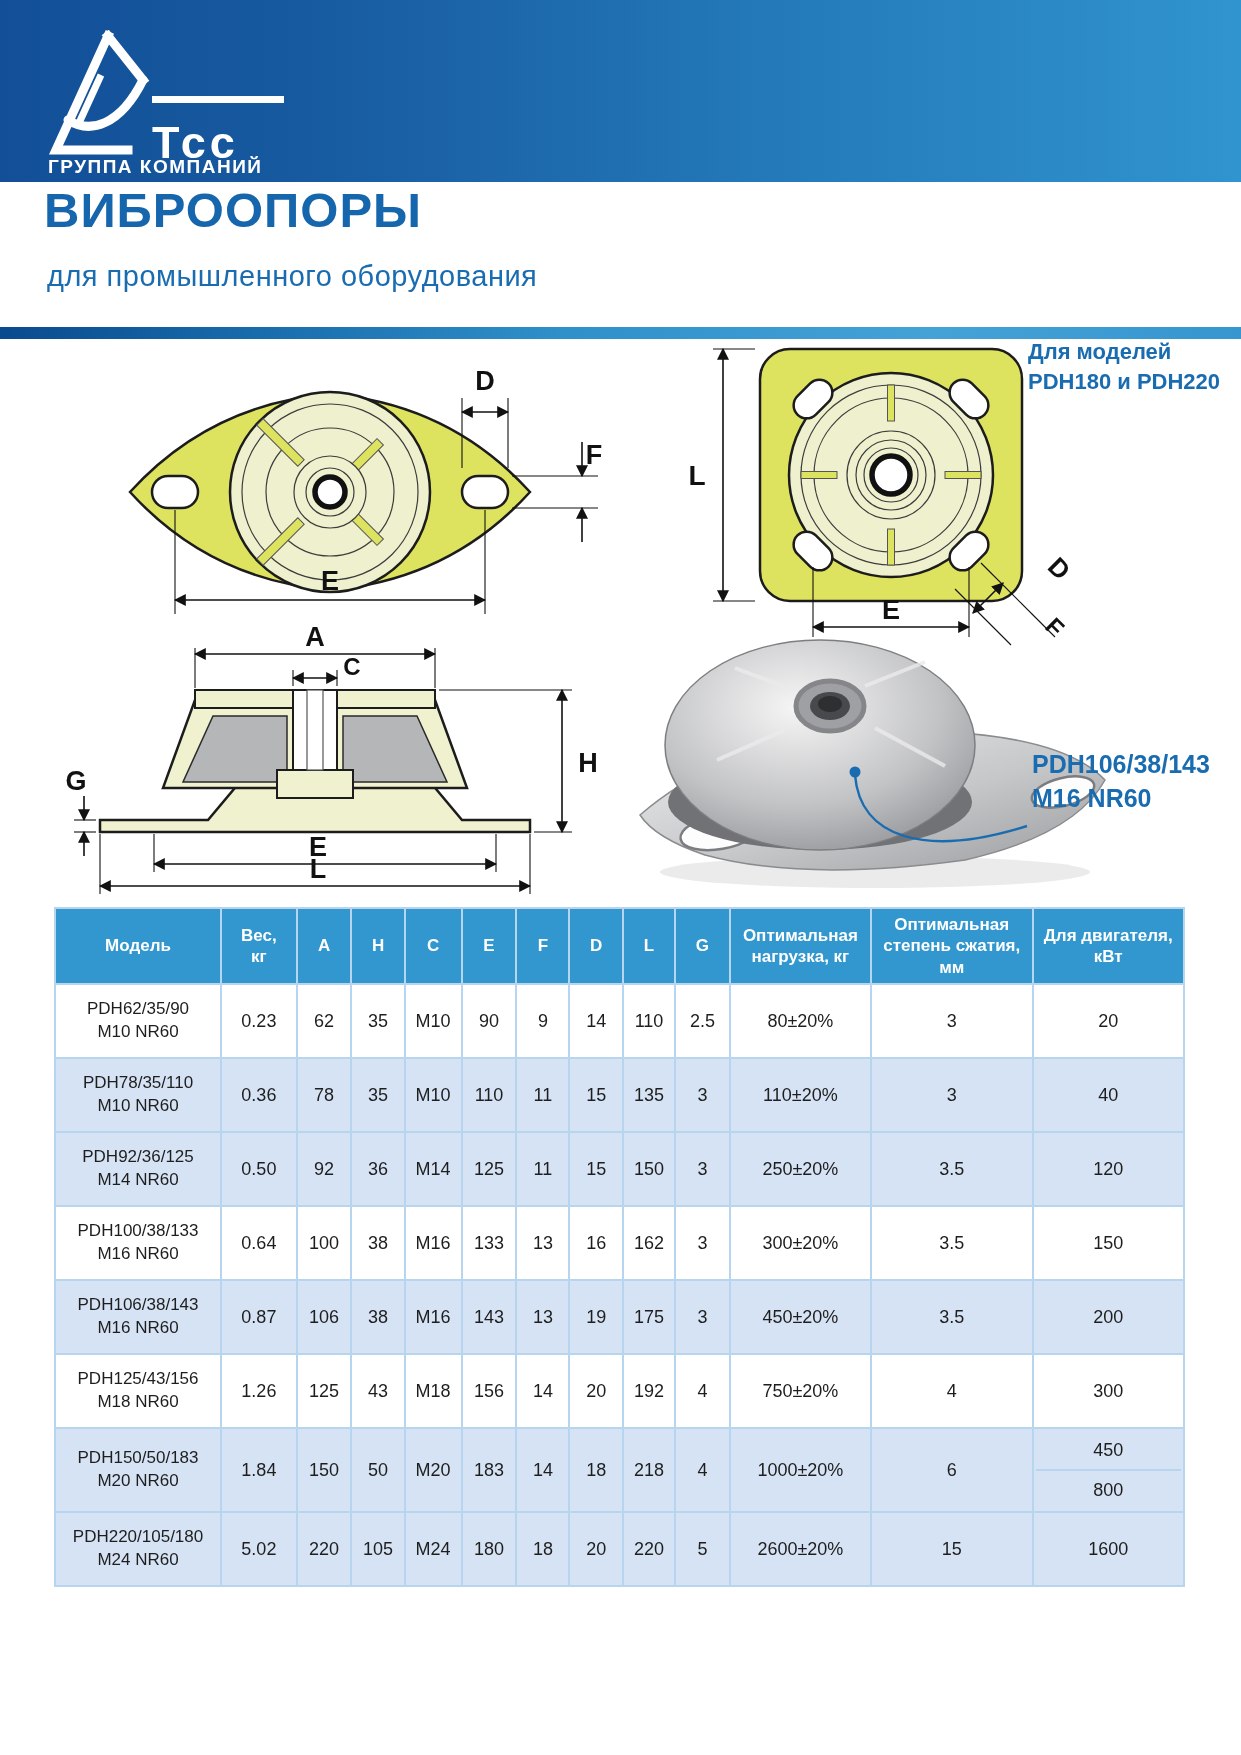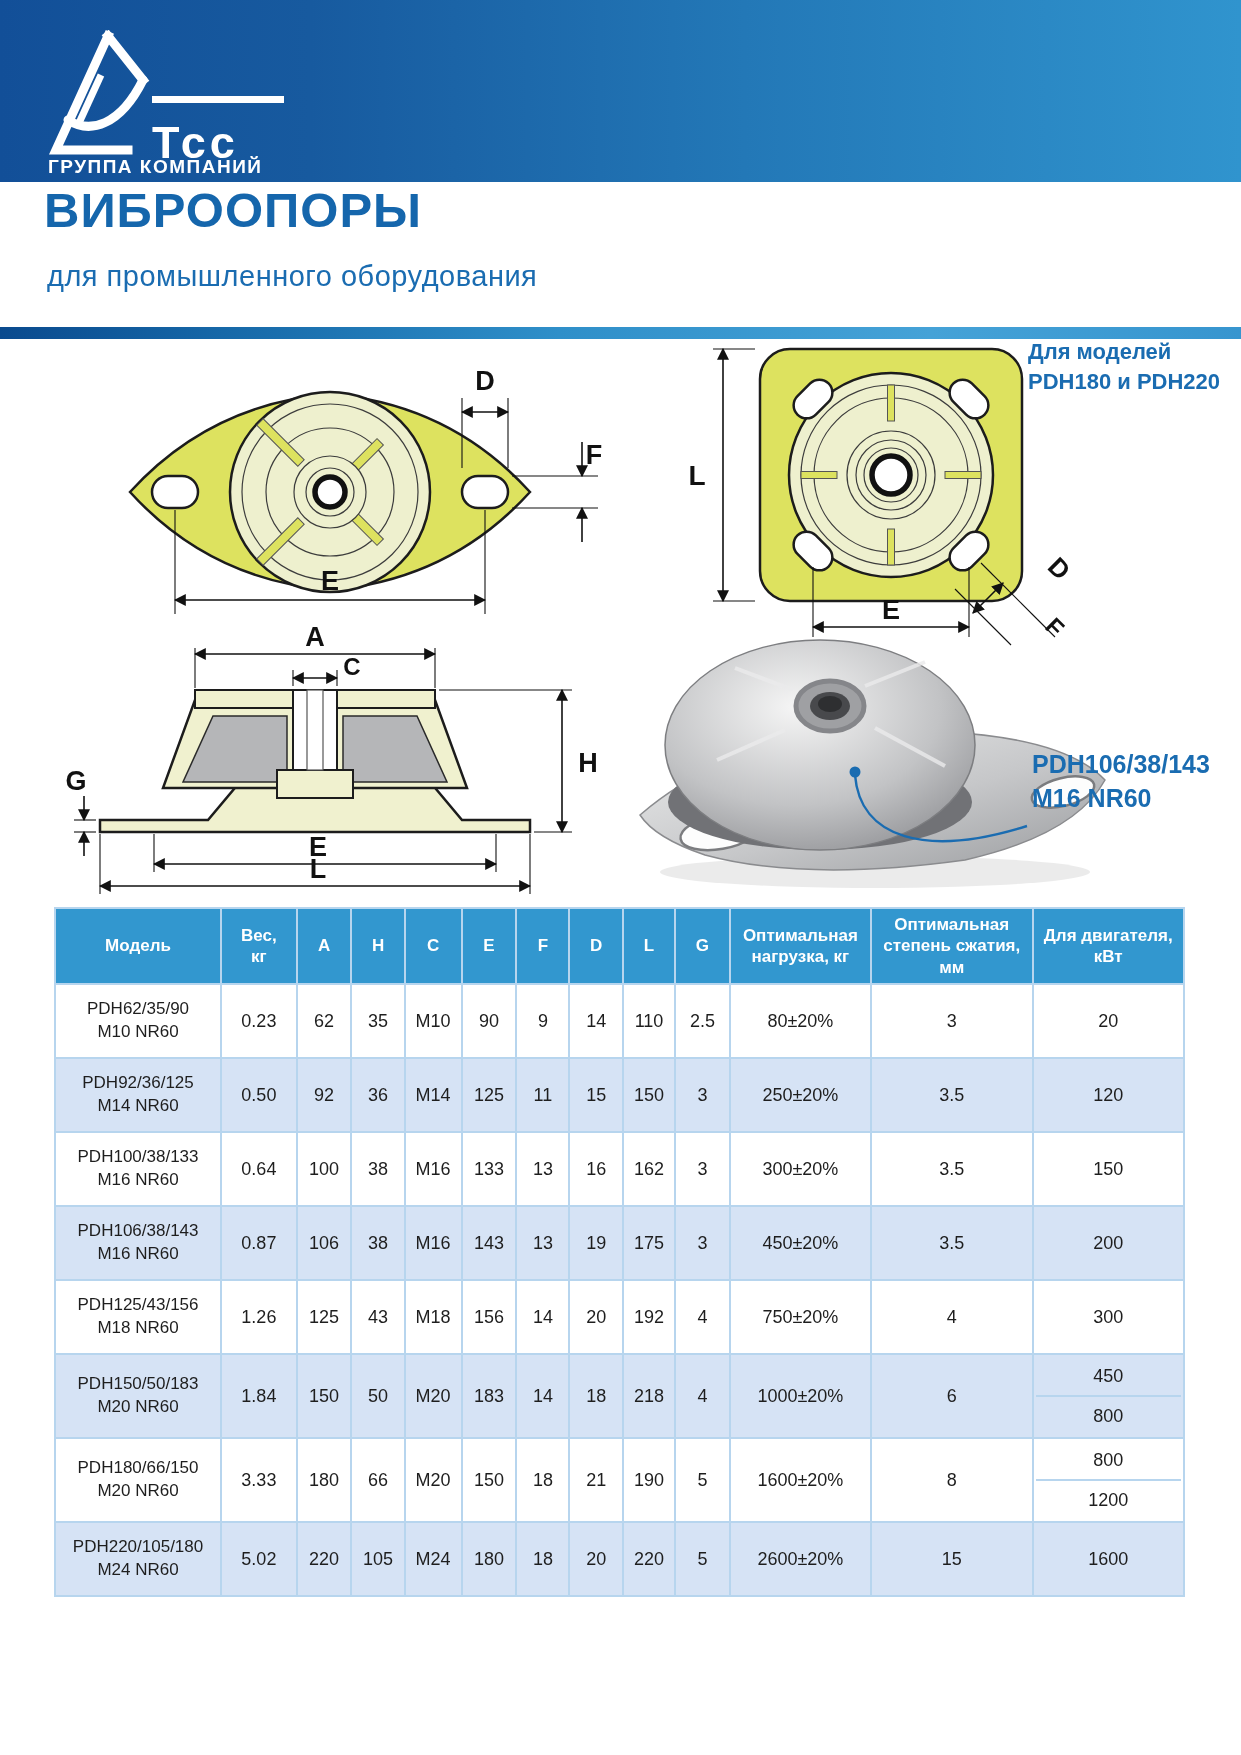--- a/index.html
+++ b/index.html
@@ -295,20 +295,36 @@
             <td>90</td>
             <td>9</td>
             <td>14</td>
             <td>110</td>
             <td>2.5</td>
             <td>80±20%</td>
             <td>3</td>
             <td>20</td>
           </tr>
           <tr class="alt">
+            <td class="model">PDH78/35/110
+M10 NR60</td>
+            <td>0.36</td>
+            <td>78</td>
+            <td>35</td>
+            <td>M10</td>
+            <td>110</td>
+            <td>11</td>
+            <td>15</td>
+            <td>135</td>
+            <td>3</td>
+            <td>110±20%</td>
+            <td>3</td>
+            <td>40</td>
+          </tr>
+          <tr class="alt">
             <td class="model">PDH92/36/125
 M14 NR60</td>
             <td>0.50</td>
             <td>92</td>
             <td>36</td>
             <td>M14</td>
             <td>125</td>
             <td>11</td>
             <td>15</td>
             <td>150</td>
@@ -377,39 +393,20 @@
             <td>18</td>
             <td>218</td>
             <td>4</td>
             <td>1000±20%</td>
             <td>6</td>
             <td class="split">
               <div class="half top">450</div>
               <div class="half">800</div>
             </td>
           </tr>
-          <tr>
-            <td class="model">PDH180/66/150
-M20 NR60</td>
-            <td>3.33</td>
-            <td>180</td>
-            <td>66</td>
-            <td>M20</td>
-            <td>150</td>
-            <td>18</td>
-            <td>21</td>
-            <td>190</td>
-            <td>5</td>
-            <td>1600±20%</td>
-            <td>8</td>
-            <td class="split">
-              <div class="half top">800</div>
-              <div class="half">1200</div>
-            </td>
-          </tr>
           <tr class="alt">
             <td class="model">PDH220/105/180
 M24 NR60</td>
             <td>5.02</td>
             <td>220</td>
             <td>105</td>
             <td>M24</td>
             <td>180</td>
             <td>18</td>
             <td>20</td>

